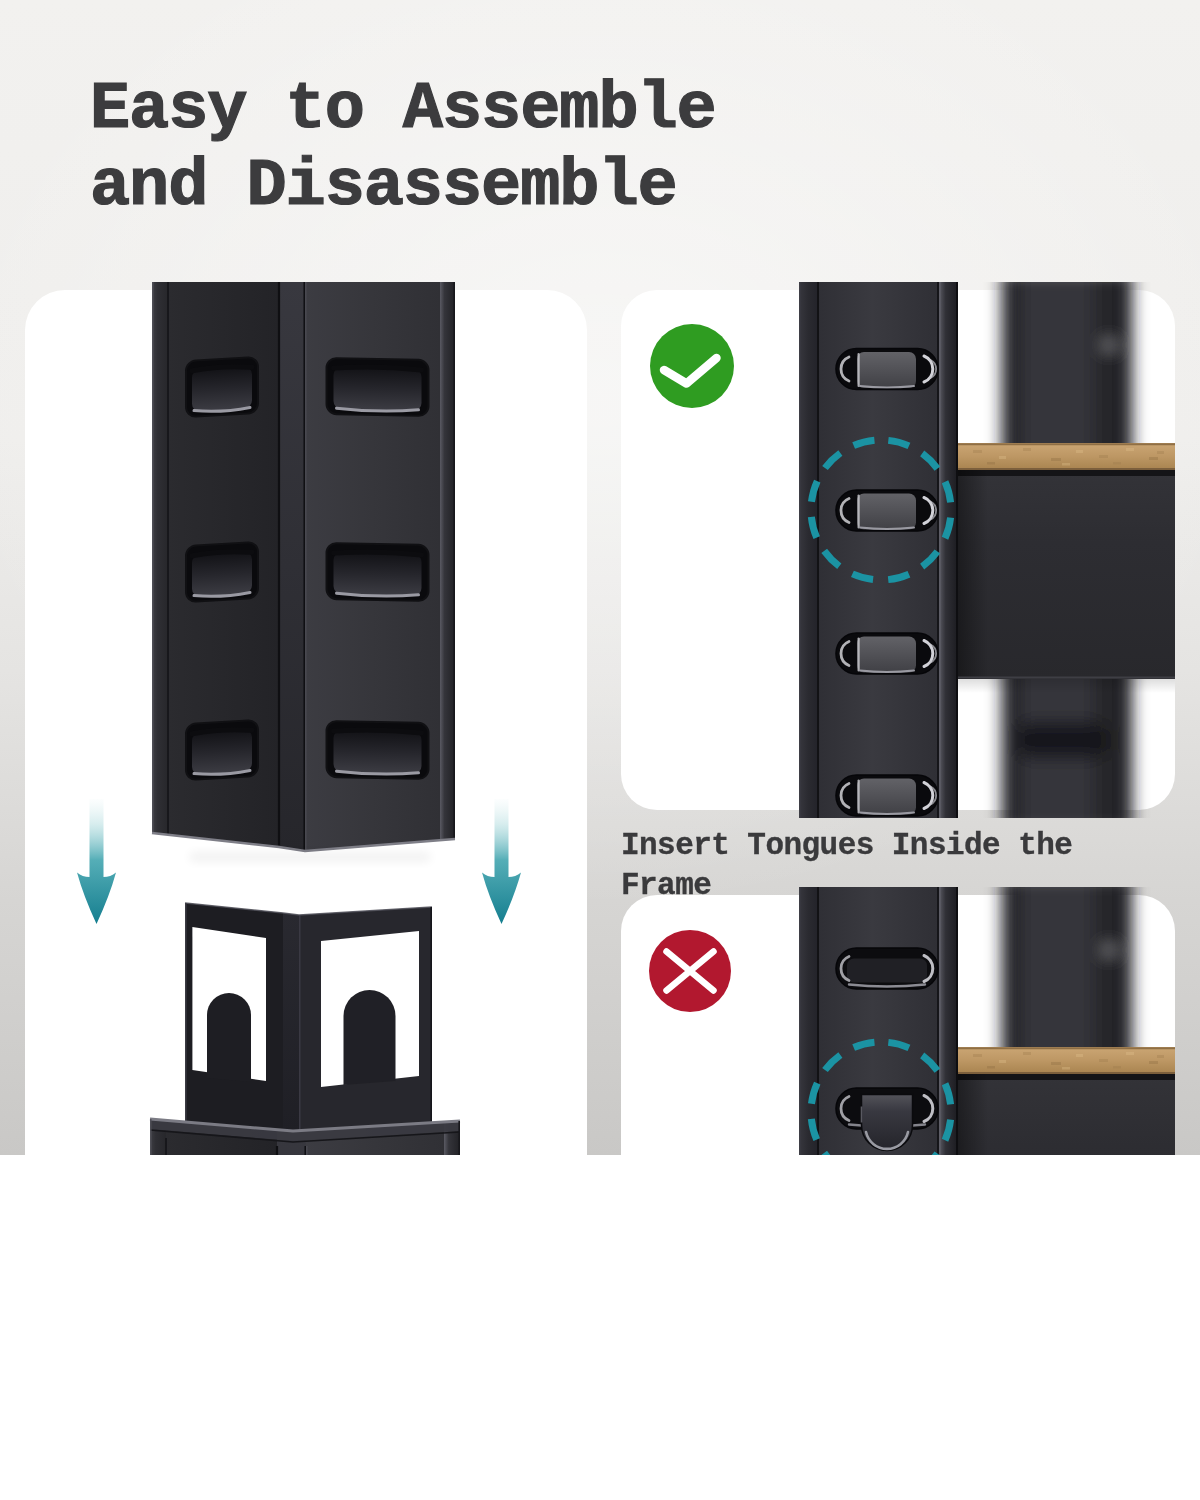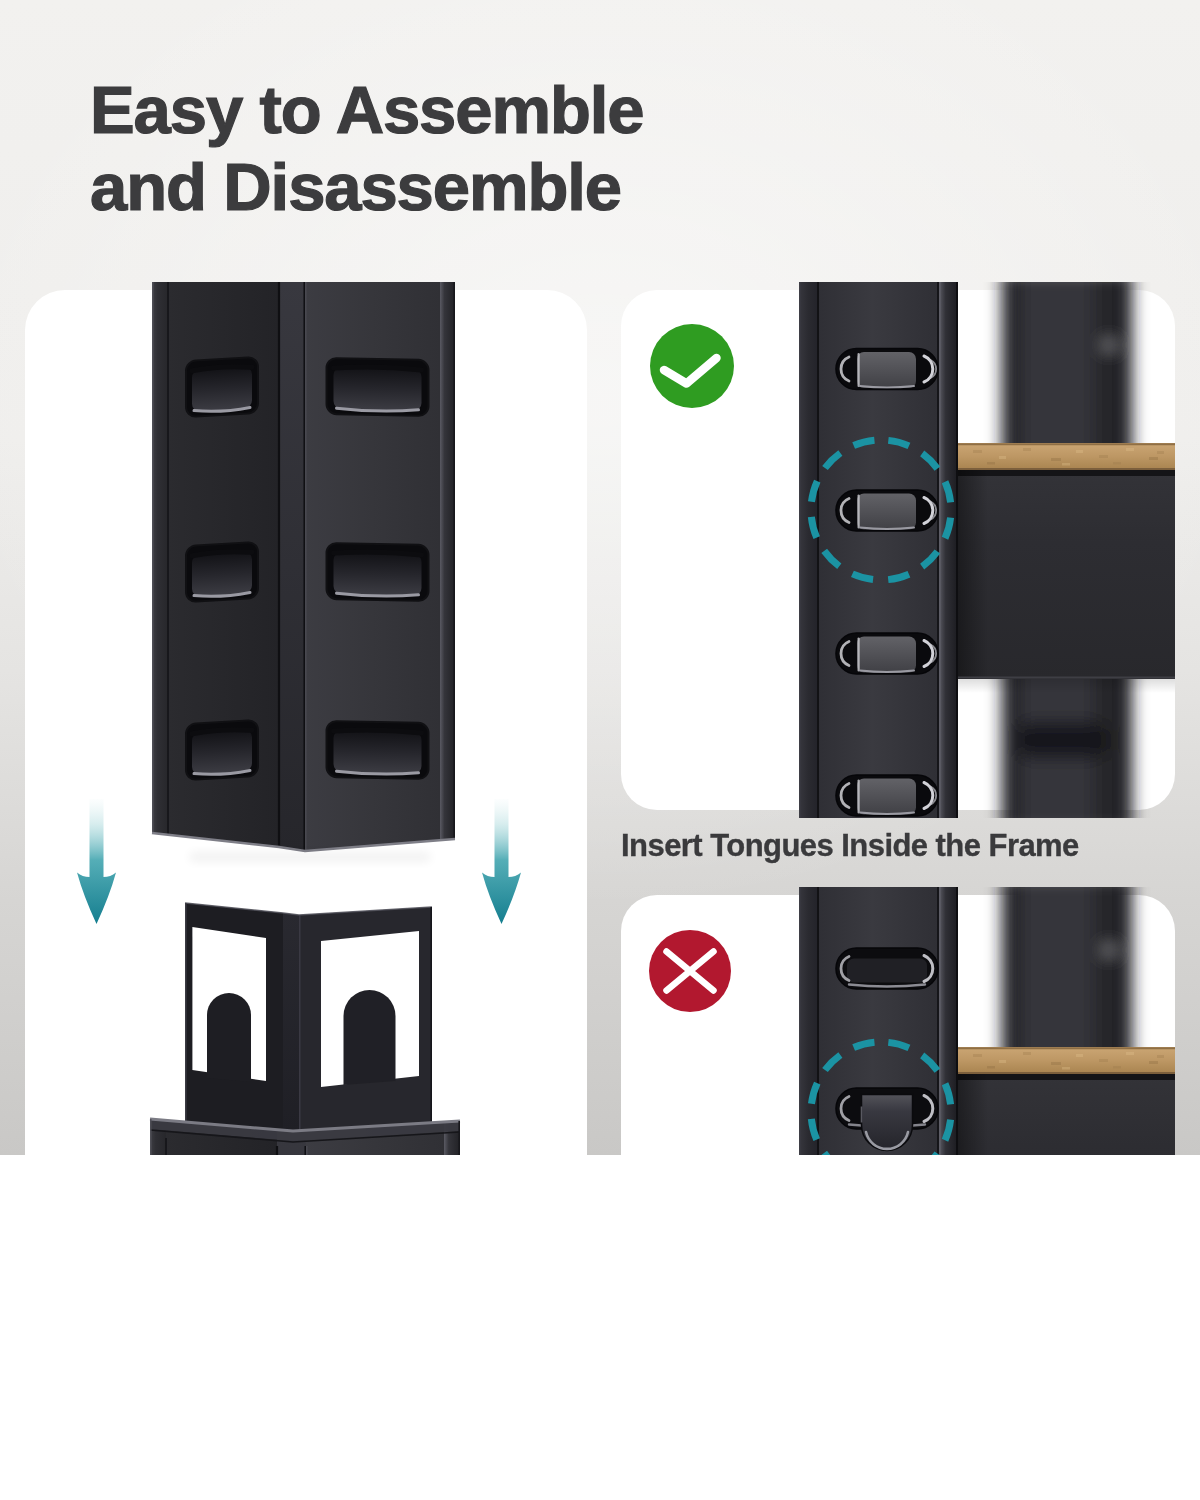--- a/index.html
+++ b/index.html
@@ -1,20 +1,20 @@
 <!DOCTYPE html>
 <html><head>
 <meta charset="utf-8">
 <style>
   html,body{margin:0;padding:0;}
   .stage{
     position:relative;
     width:1200px;height:1155px;
     overflow:hidden;
-    font-family:Liberation Sans, sans-serif;
+    font-family:Liberation Mono, monospace;
     background:
       radial-gradient(920px 720px at 50% 34%, rgba(255,255,255,.5), rgba(255,255,255,0) 72%),
       linear-gradient(180deg,#f2f1ef 0%,#efeeec 38%,#e5e4e2 58%,#d6d5d3 78%,#c9c8c6 100%);
   }
   .title{
     position:absolute;left:90px;top:71px;
     font-size:67px;line-height:77px;font-weight:700;
     letter-spacing:-1.1px;
     color:#3c3c3e;
     -webkit-text-stroke:1.2px #3c3c3e;

